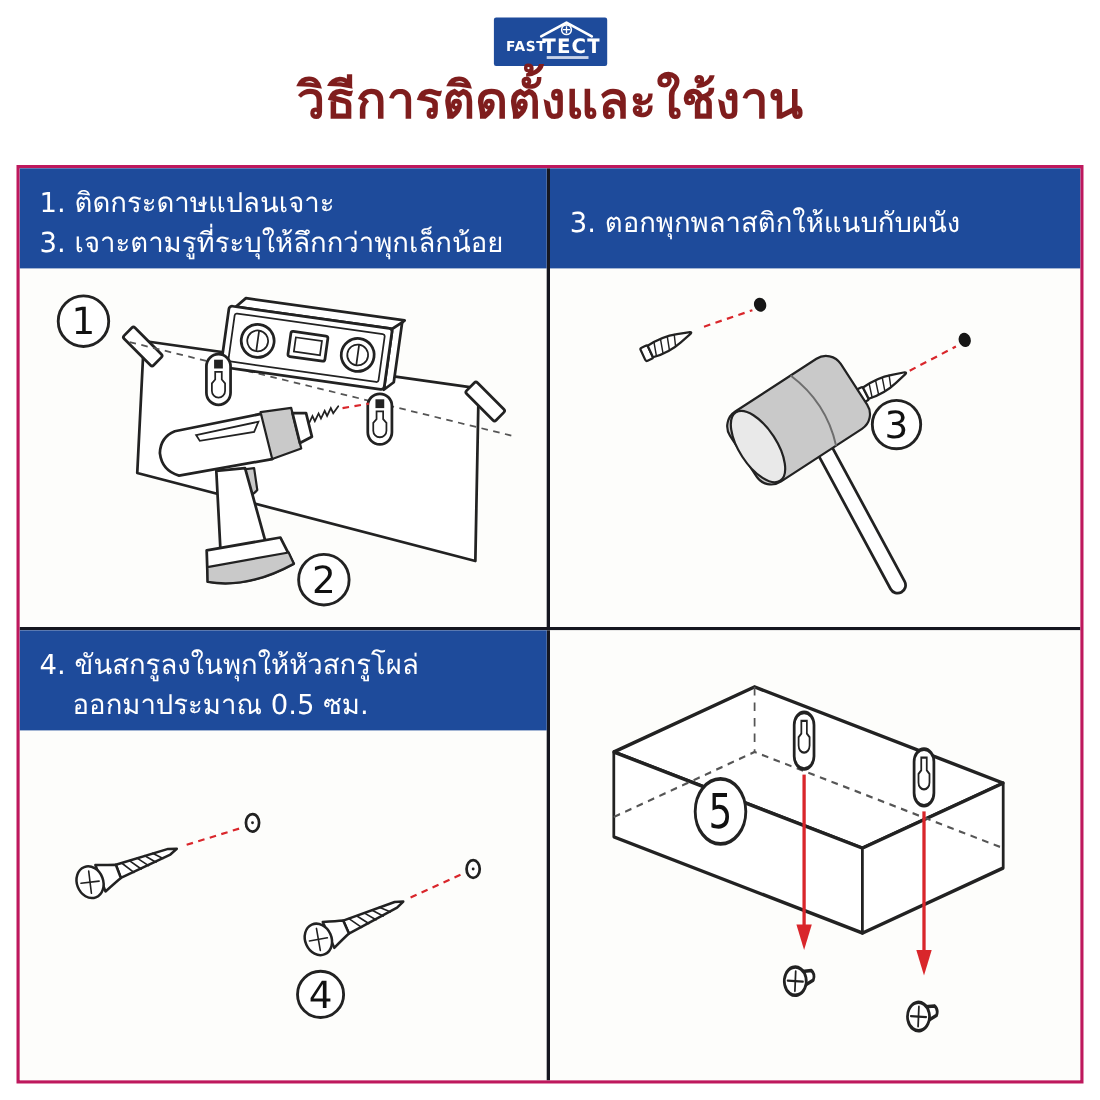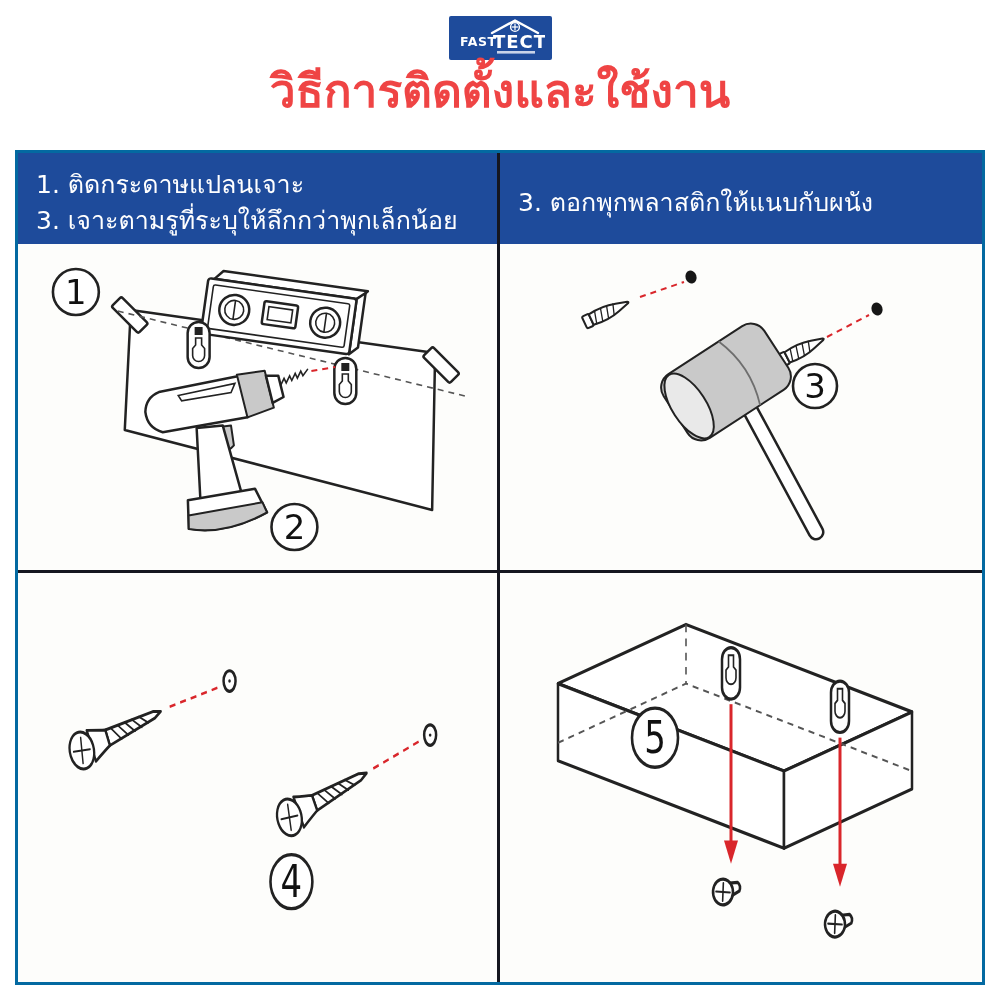--- a/index.html
+++ b/index.html
@@ -2,24 +2,24 @@
 <html><head>
 <meta charset="utf-8">
 <style>
   html,body{margin:0;padding:0;background:#fff;}
   .sheet{position:relative;width:1000px;height:1000px;background:#fff;overflow:hidden;
          font-family:"DejaVu Sans","Liberation Sans",sans-serif;}
   
   .top{position:absolute;left:0;top:0;width:1000px;height:150px;text-align:center;}
   .logo{display:inline-block;margin-top:16px;width:103px;height:44px;background:#1E4B9B;
         border-radius:2px;}
-  .page-title{margin:2px 0 0 0;font-size:46px;font-weight:bold;color:#ef4444;line-height:1.1;}
+  .page-title{margin:2px 0 0 0;font-size:46px;font-weight:bold;color:#7f1d1d;line-height:1.1;}
   
   .grid{position:absolute;left:15px;top:150px;width:970px;height:835px;box-sizing:border-box;
-        border:3px solid #0369a1;display:grid;grid-template-columns:482px 1fr;
+        border:3px solid #be185d;display:grid;grid-template-columns:482px 1fr;
         grid-template-rows:420px 1fr;background:#fff;}
   .panel{position:relative;box-sizing:border-box;display:flex;flex-direction:column;background:#FDFDFB;}
   .panel.bR{border-right:3px solid #15161F;}
   .panel.bB{border-bottom:3px solid #15161F;}
   .panel-header{box-sizing:border-box;height:91px;background:#1E4B9B;color:#fff;
                 padding:8px 14px 0 18px;display:flex;flex-direction:column;justify-content:center;}
   .panel-header .hl{font-size:25px;line-height:36px;white-space:nowrap;}
   .panel-header .hl.indent{padding-left:30px;}
   .panel-body{position:relative;flex:1;}
   .panel-body svg{position:absolute;left:0;top:0;width:100%;height:100%;}
@@ -162,20 +162,24 @@
 
           <g class="marker">
             <circle cx="315" cy="142" r="22"></circle>
             <text x="315" y="154">3</text>
           </g>
         </svg>
       </div>
     </section>
 
     <section class="panel bR">
+      <div class="panel-header">
+        <div class="hl">4. ขันสกรูลงในพุกให้หัวสกรูโผล่</div>
+        <div class="hl indent">ออกมาประมาณ 0.5 ซม.</div>
+      </div>
       <div class="panel-body">
         <svg viewBox="0 0 480 318" preserveAspectRatio="none">
           <defs>
             <g id="screw">
               <path class="lnf" d="M30,-7 L84,-3 L92,0 L84,3 L30,7 Z" stroke-width="2"></path>
               <line class="thin" x1="36" y1="-6.5" x2="44" y2="6.5"></line>
               <line class="thin" x1="44" y1="-6" x2="52" y2="6"></line>
               <line class="thin" x1="52" y1="-5.5" x2="60" y2="5.5"></line>
               <line class="thin" x1="60" y1="-5" x2="68" y2="5"></line>
               <line class="thin" x1="68" y1="-4.5" x2="76" y2="4"></line>

